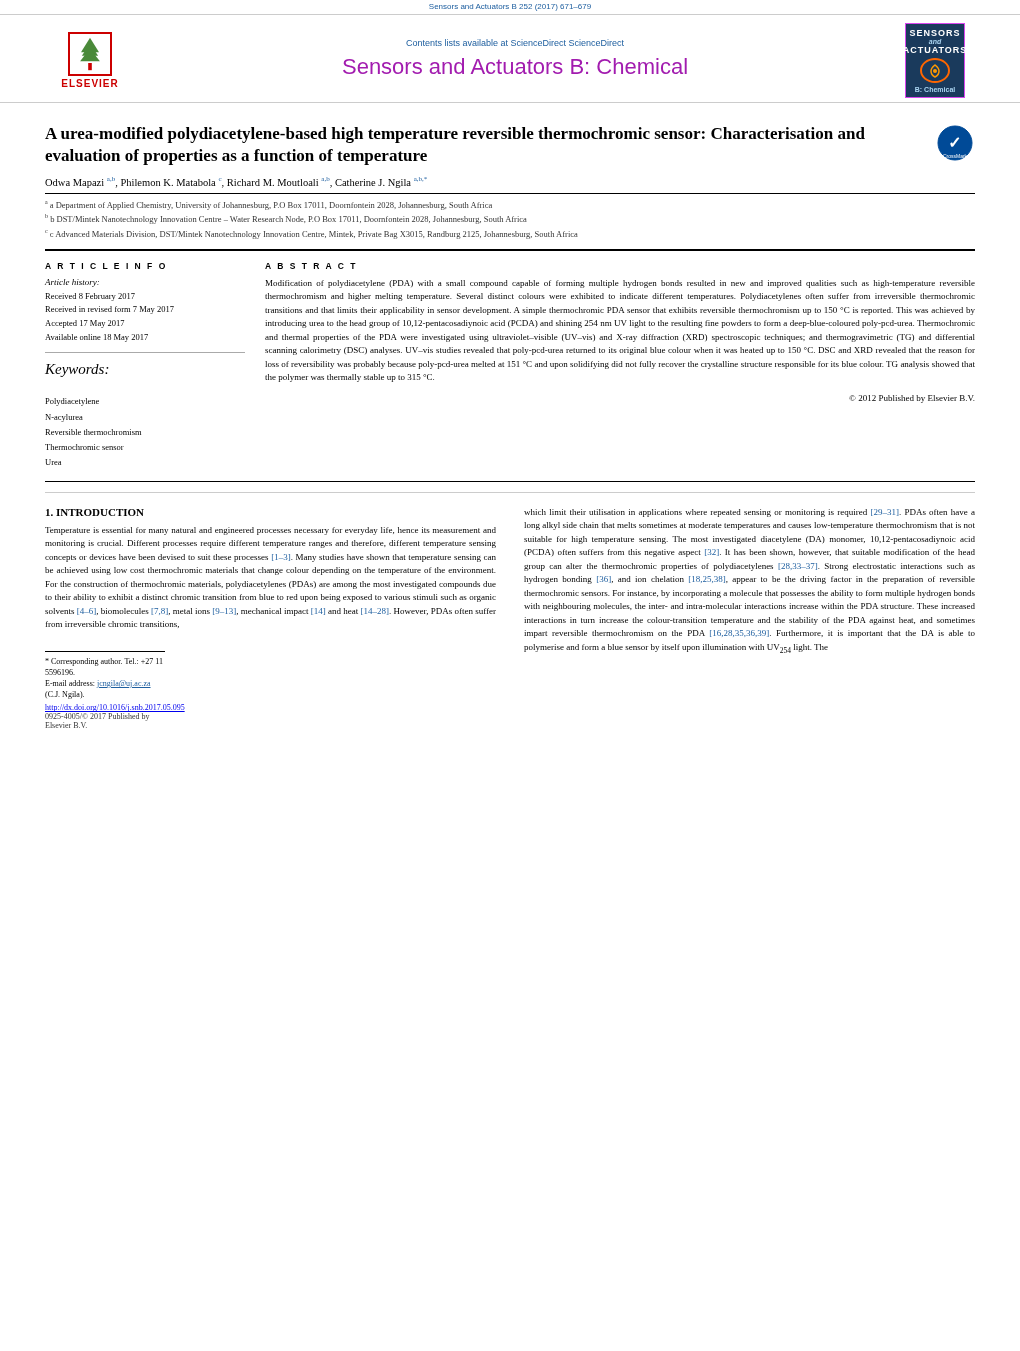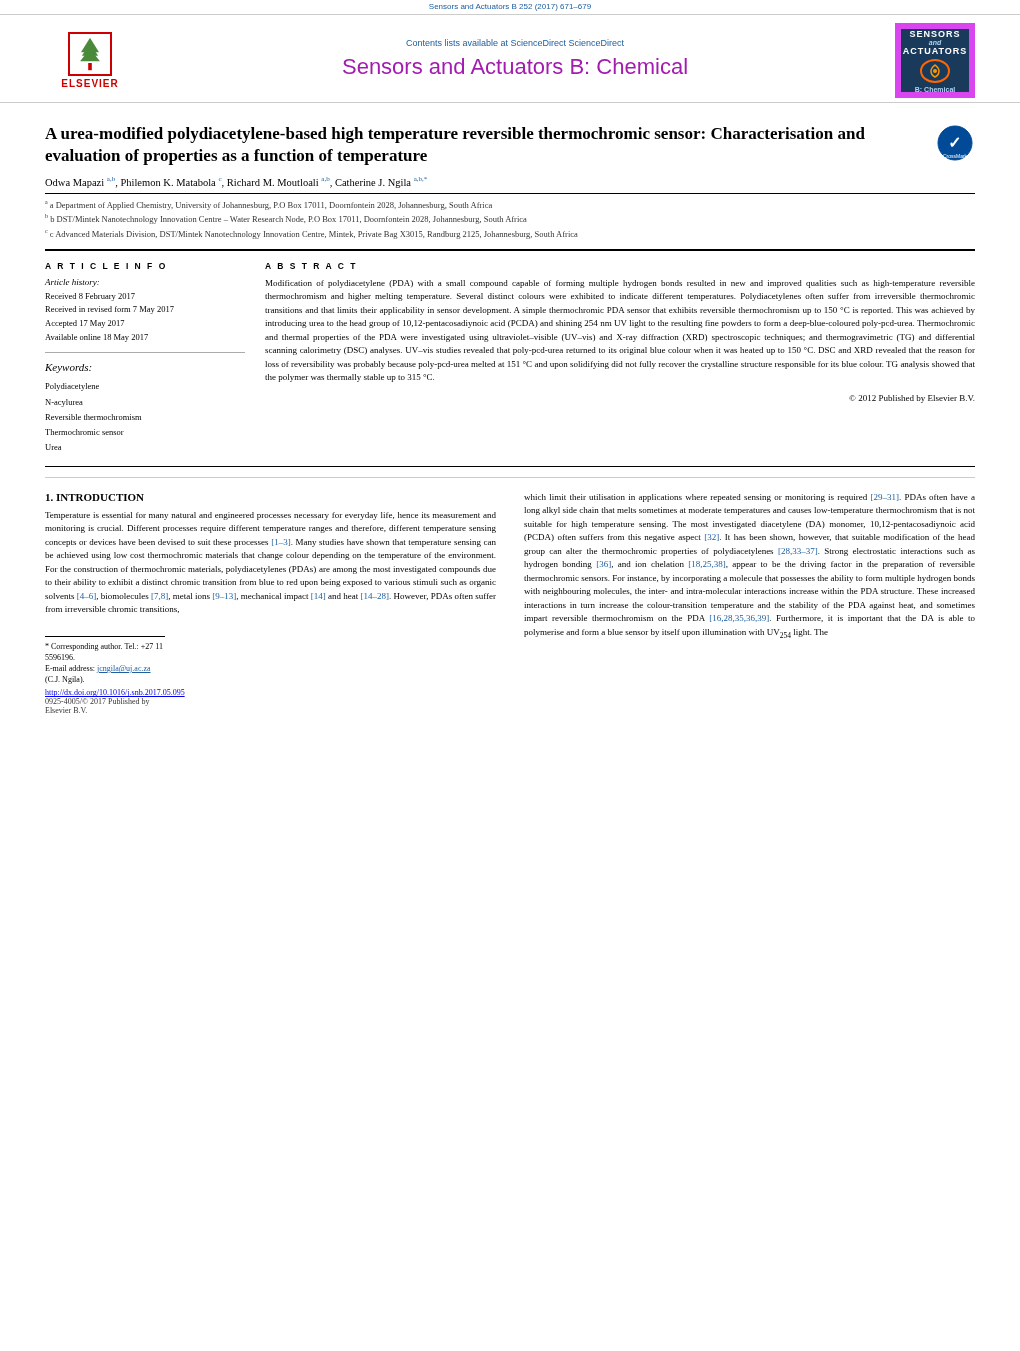--- a/index.html
+++ b/index.html
@@ -88,23 +88,23 @@
     }
 
     .sensors-logo-box {
       width: 90px;
       display: flex;
       flex-direction: column;
       align-items: center;
     }
 
     .sensors-logo-img {
-      width: 80px;
+      width: 60px;
       height: 75px;
-      border: 6px solid #d946ef;
+      border: 1px solid #d946ef;
       background: #1a3a5c;
       display: flex;
       flex-direction: column;
       align-items: center;
       justify-content: center;
       color: white;
       font-family: Arial, sans-serif;
       font-size: 8px;
       font-weight: bold;
       padding: 4px;
@@ -245,22 +245,22 @@
 
     .info-date {
       font-size: 8.5px;
       line-height: 1.6;
     }
 
     .keywords-block {}
 
     .keywords-label {
       font-style: italic;
-      font-size: 11px;
-      margin-bottom: 6px;
+      font-size: 15px;
+      margin-bottom: 16px;
     }
 
     .keywords-list {
       font-size: 8.5px;
       line-height: 1.8;
     }
 
     .abstract-text {
       font-size: 9px;
       line-height: 1.5;

